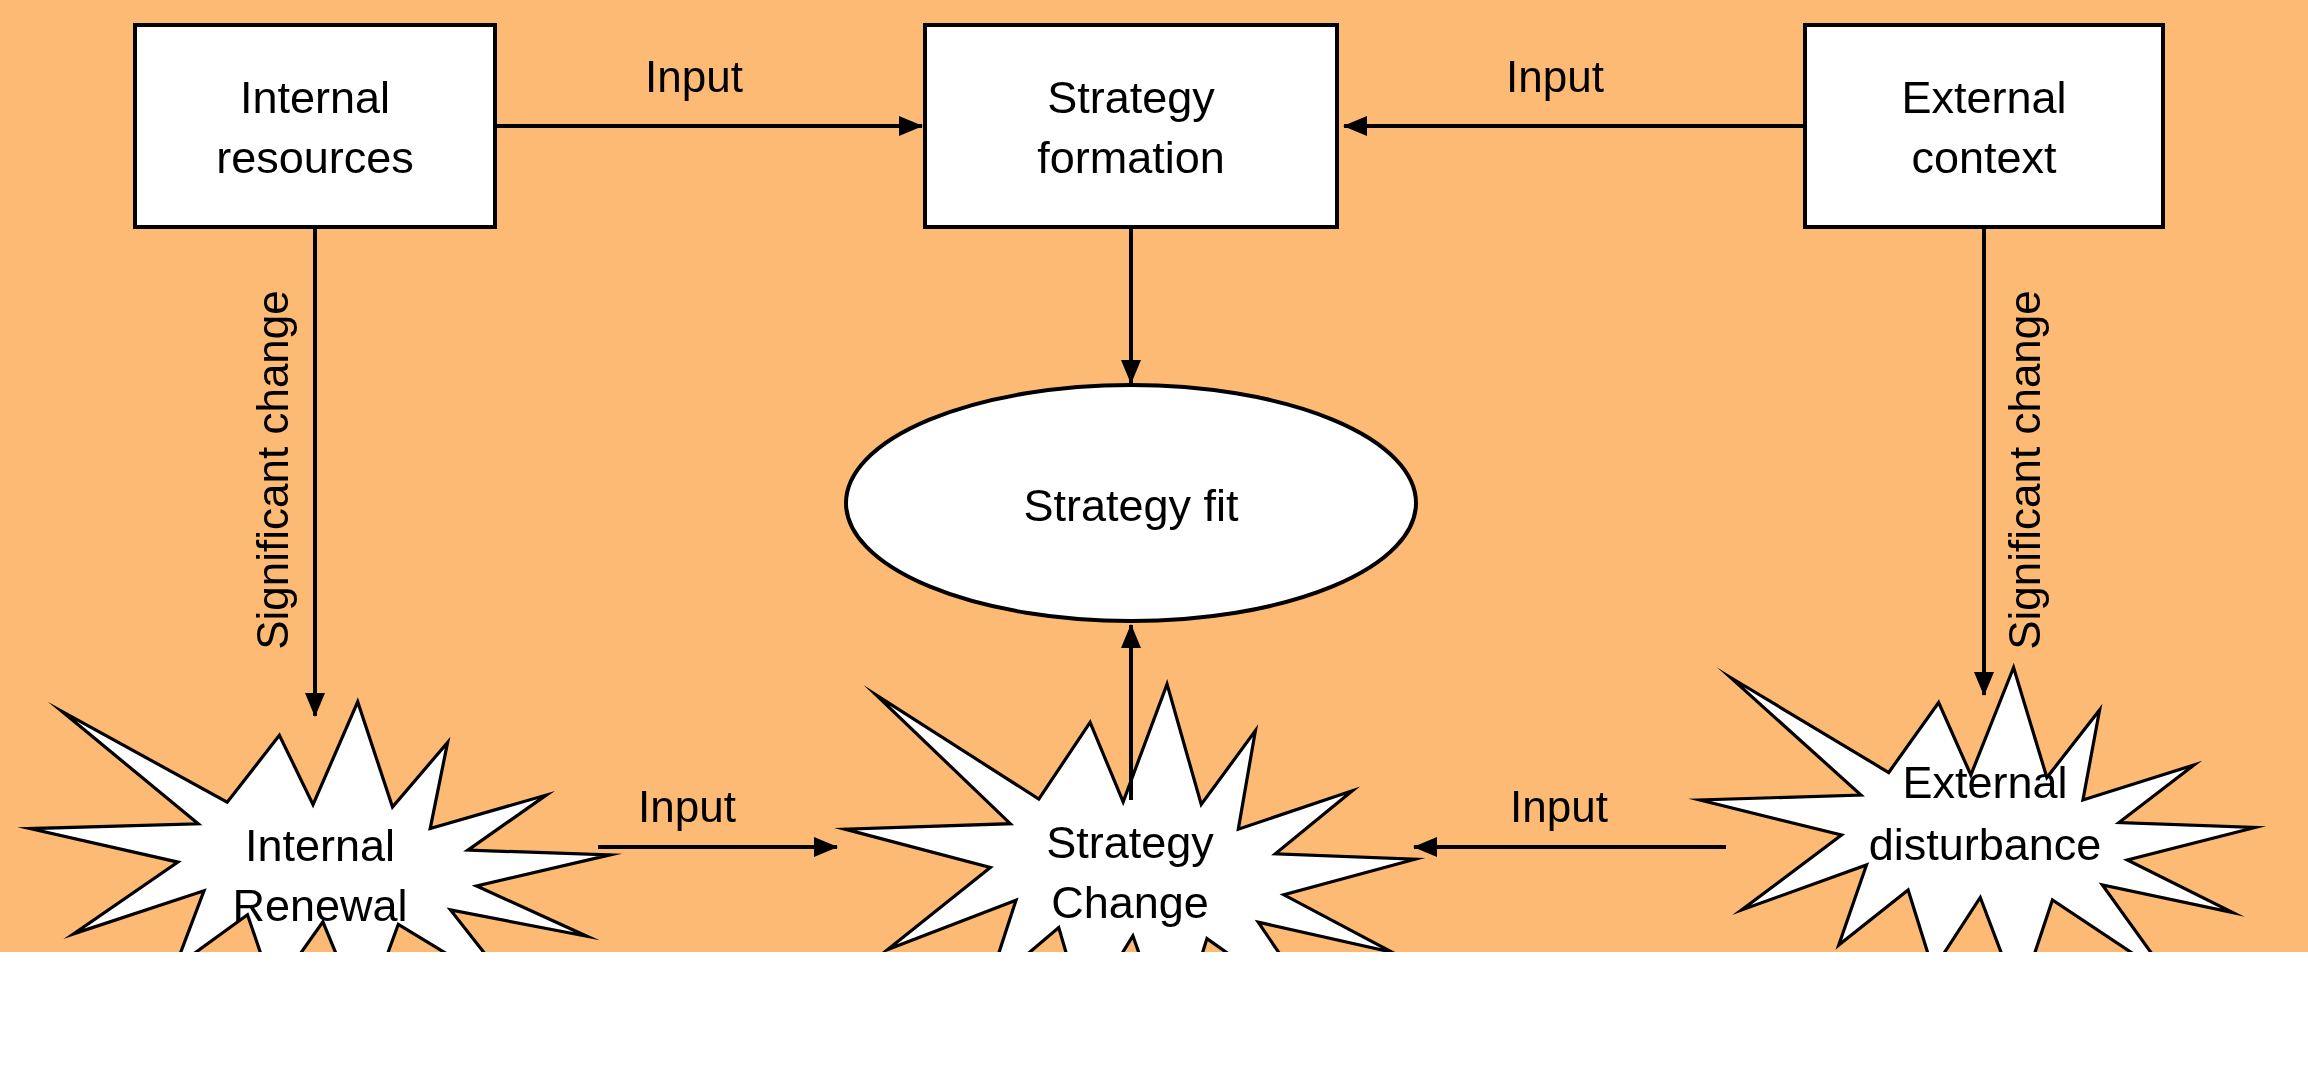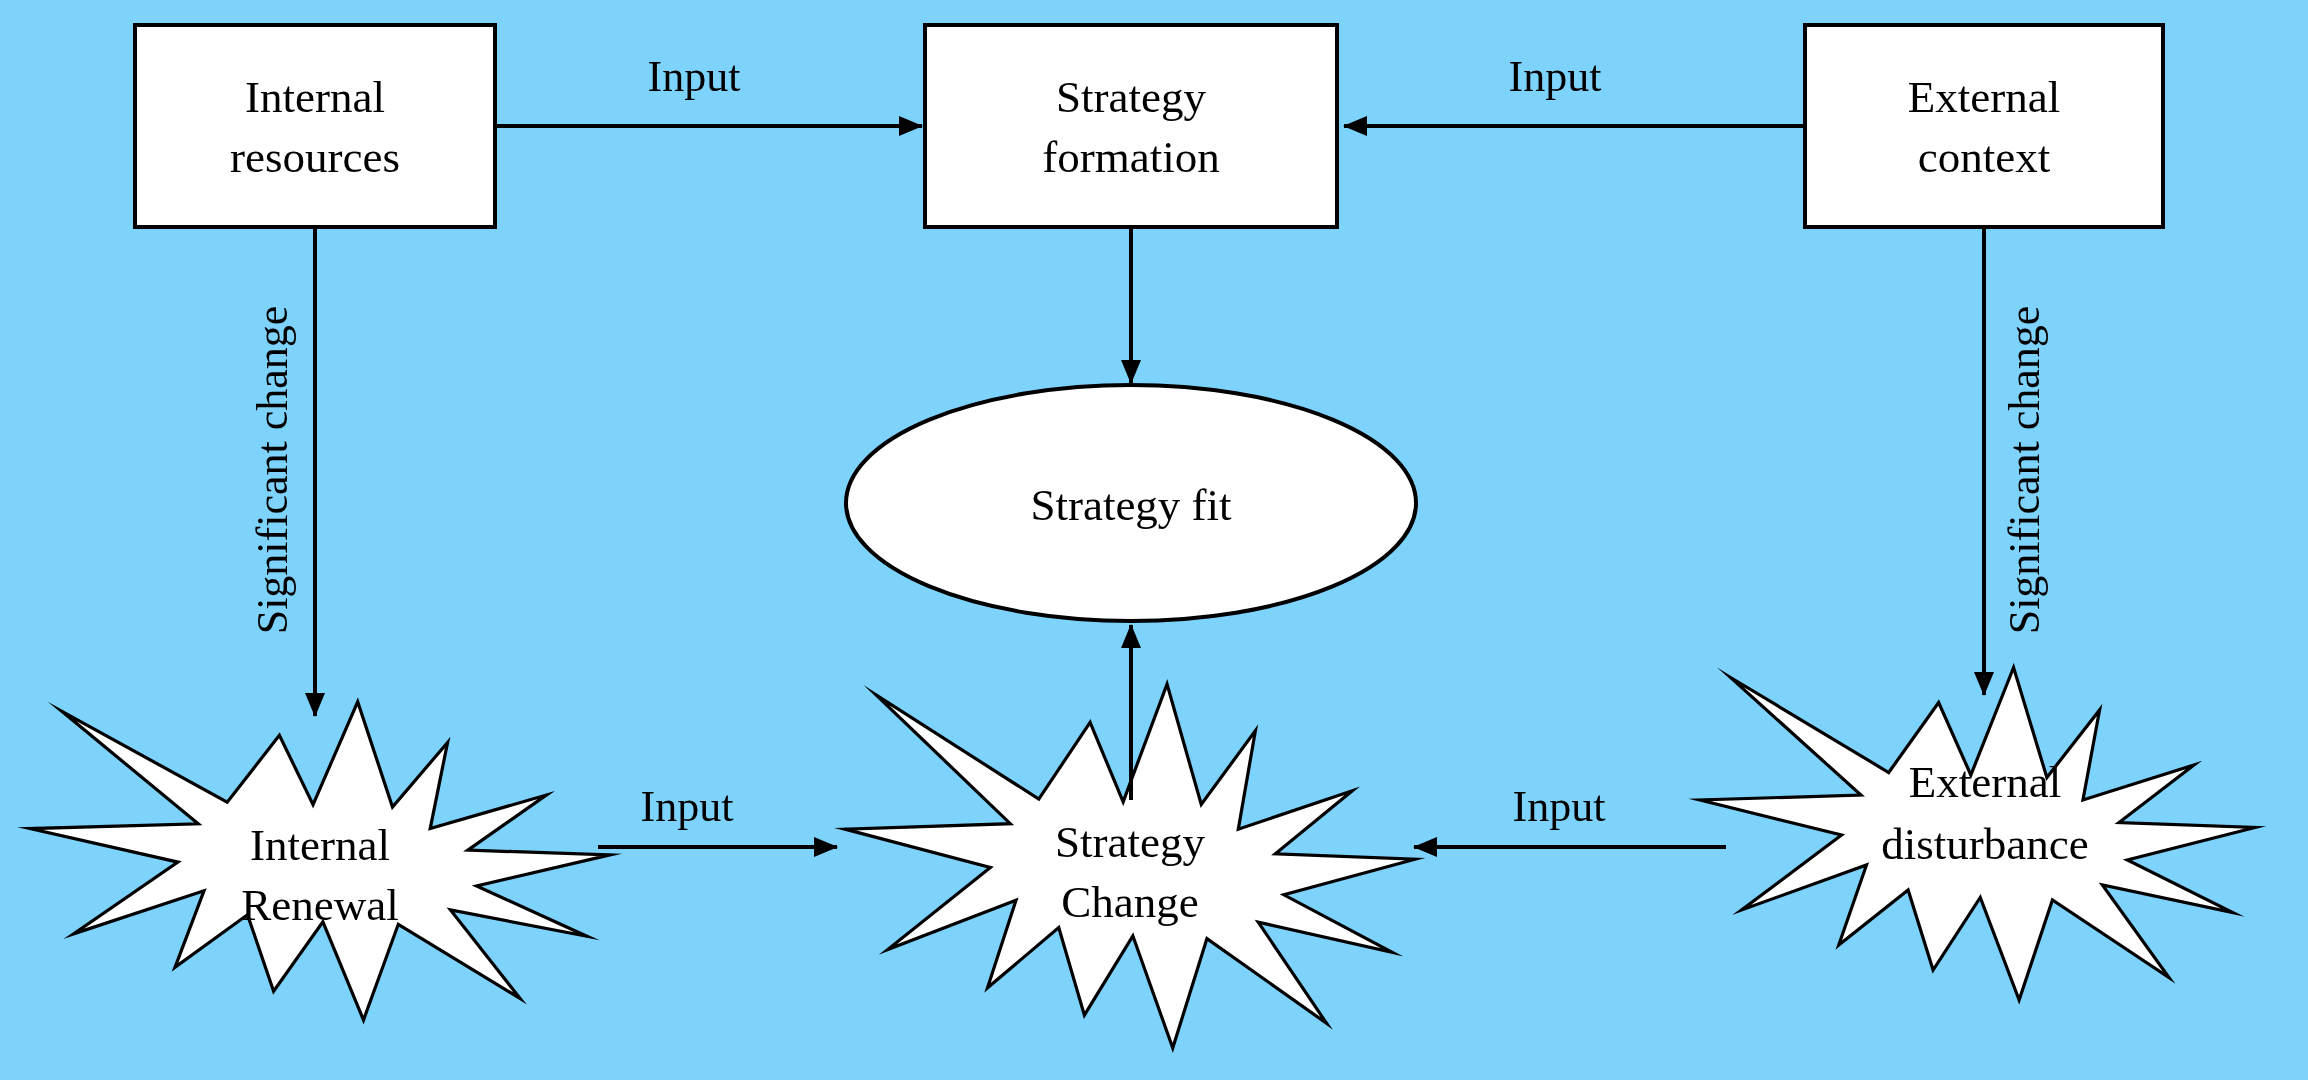--- a/index.html
+++ b/index.html
@@ -1,22 +1,22 @@
 <!DOCTYPE html>
 <html><head>
 <meta charset="utf-8">
 <style>
   html, body { margin: 0; padding: 0; background: #ffffff; }
   .stage {
     position: relative;
     width: 2308px;
-    height: 1080px;
-    background: #7dd3fc;
+    height: 952px;
+    background: #fdba74;
     overflow: hidden;
-    font-family: Liberation Serif, serif;
+    font-family: Liberation Sans, sans-serif;
   }
   svg { display: block; }
   .shape {
     fill: #ffffff;
     stroke: #000000;
     stroke-width: 4;
   }
   .burst {
     fill: #ffffff;
     stroke: #000000;

